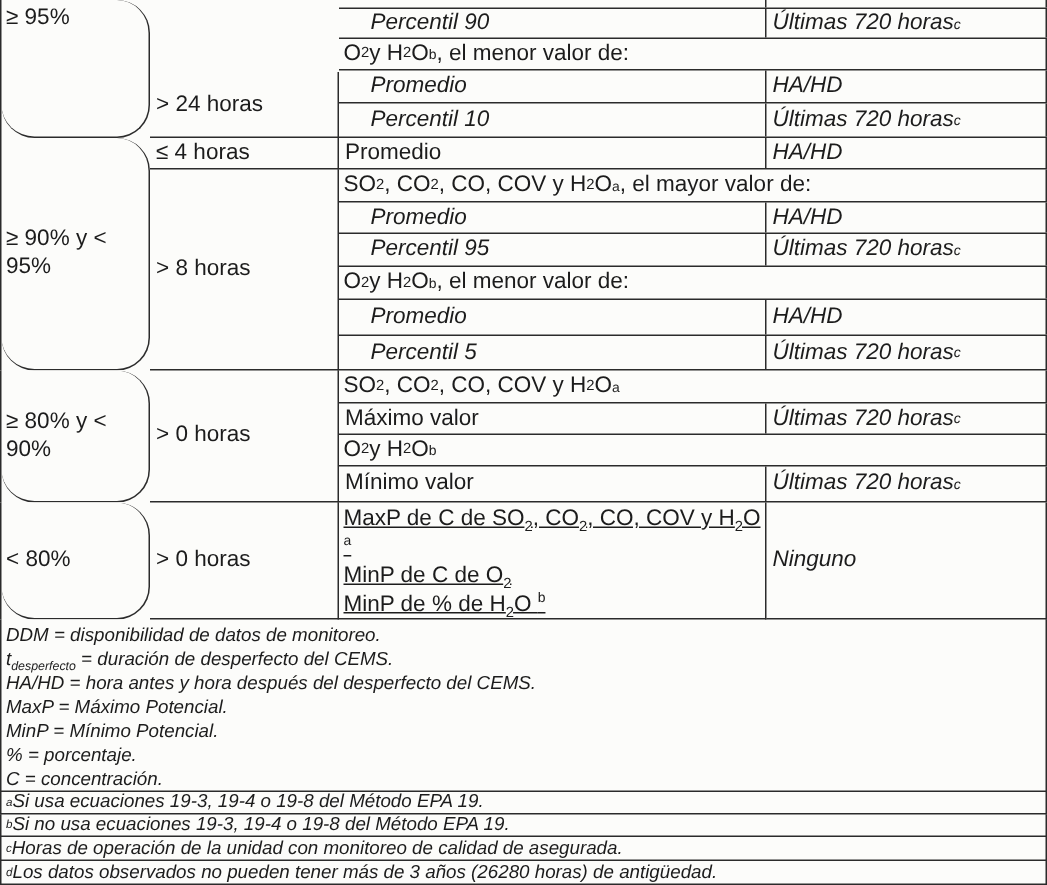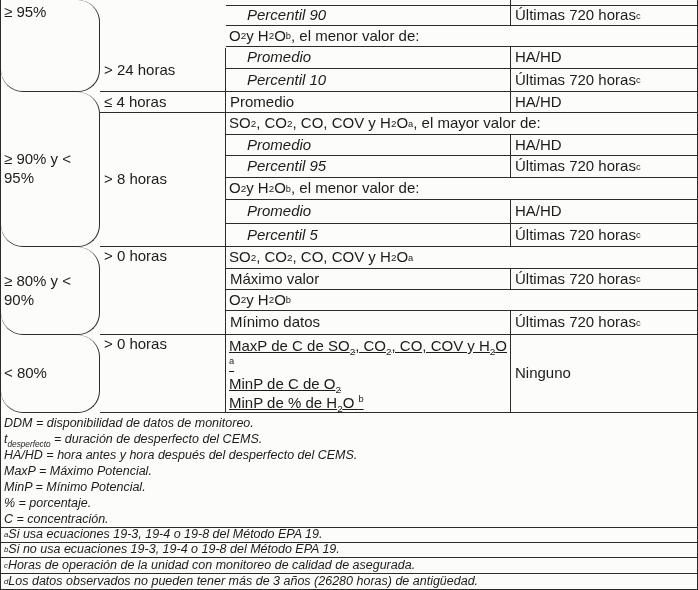--- a/index.html
+++ b/index.html
@@ -18,37 +18,37 @@
 
   .band{display:flex;border-left:1px solid var(--border);flex-shrink:0;}
   .bA{height:92px}
   .bB{height:155px}
   .bC{height:88px}
   .bD{height:78px}
 
   .c1{width:99px;border-right:1px solid var(--border);border-bottom:1px solid var(--border);
       padding:0 2px 0 3px;display:flex;align-items:center;border-radius:22px;}
   .c2{width:126px;border-right:1px solid var(--border);border-bottom:1px solid var(--border);
-      padding-left:4px;display:flex;align-items:flex-start;}
+      padding-left:4px;display:flex;align-items:center;}
   .bandA .c1{align-items:flex-start;padding-top:3px;}
   .bandA .c2{align-items:flex-start;padding-top:13px;margin-top:48px;}
 
   .col2stack{width:126px;display:flex;flex-direction:column;}
   .col2stack .d-top{height:21px;flex-shrink:0;border-right:1px solid var(--border);
       border-bottom:1px solid var(--border);display:flex;align-items:center;padding-left:4px;}
   .col2stack .d-bot{height:134px;flex-shrink:0;border-right:1px solid var(--border);
       border-bottom:1px solid var(--border);display:flex;align-items:center;padding-left:4px;}
 
   .subcol{width:472px;display:flex;flex-direction:column;}
   .srow{display:flex;border-bottom:1px solid var(--border);flex-shrink:0;}
   .h6{height:6px}.h20{height:20px}.h21{height:21px}.h22{height:22px}.h23{height:23px}.h24{height:24px}
 
   .c3{width:285px;border-right:1px solid var(--border);display:flex;align-items:center;padding-left:4px;}
   .c3.ind{padding-left:21px;font-style:italic;}
-  .c4{width:187px;border-right:1px solid var(--border);display:flex;align-items:center;padding-left:4px;}
+  .c4{width:187px;border-right:1px solid var(--border);display:flex;align-items:center;padding-left:4px;font-style:italic;}
   .cspan{width:472px;border-right:1px solid var(--border);display:flex;align-items:center;padding-left:3px;}
   .cempty{background:transparent;}
 
   .c3.multi{display:block;padding:1px 2px 0 3px;line-height:19px;text-decoration:underline;}
   .bD .c3{border-bottom:1px solid var(--border);}
   .bD .c4{border-bottom:1px solid var(--border);}
 
   sub{font-size:0.66em;}
   sup{font-size:0.62em;vertical-align:super;}
   sub,sup{line-height:0;}
@@ -146,21 +146,21 @@
         <div class="cspan">SO<sub>2</sub>, CO<sub>2</sub>, CO, COV y H<sub>2</sub>O <sup>a</sup></div>
       </div>
       <div class="srow h21">
         <div class="c3">Máximo valor</div>
         <div class="c4">Últimas 720 horas <sup>c</sup></div>
       </div>
       <div class="srow h21">
         <div class="cspan">O<sub>2</sub> y H<sub>2</sub>O <sup>b</sup></div>
       </div>
       <div class="srow h24">
-        <div class="c3">Mínimo datos</div>
+        <div class="c3">Mínimo valor</div>
         <div class="c4">Últimas 720 horas <sup>c</sup></div>
       </div>
     </div>
   </div>
 
   <div class="band bD">
     <div class="c1">
         <span>&lt; 80%</span>
       </div>
     <div class="c2">

